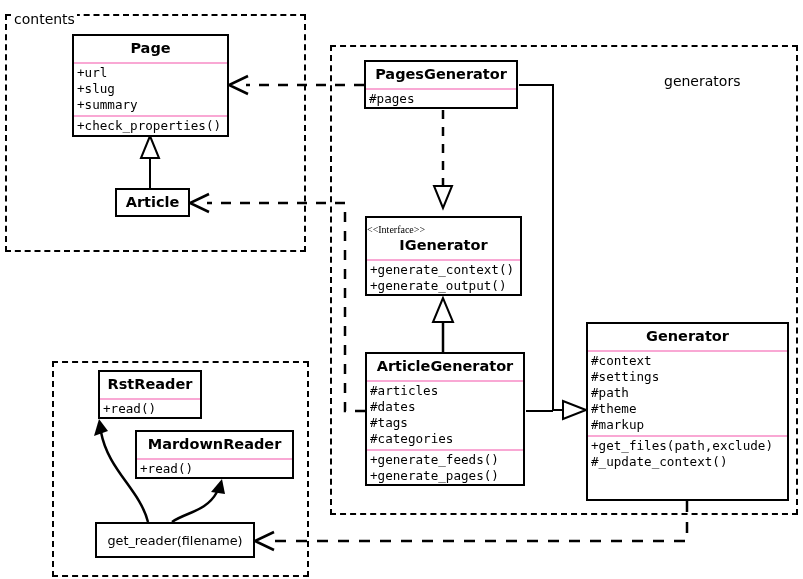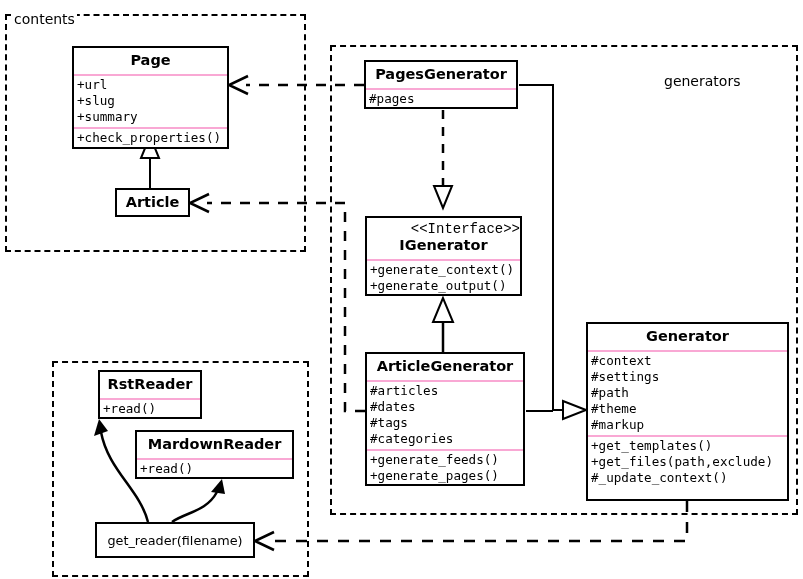--- a/index.html
+++ b/index.html
@@ -40,24 +40,24 @@
   .cls-name{
     text-align:center;
     font-weight:bold;
     font-size:14.5px;
     line-height:17px;
     padding:4px 6px 5px 6px;
     white-space:nowrap;
     font-family:"DejaVu Sans", sans-serif;
   }
   .cls-stereo{
-    text-align:right;
-    font-size:14px;
+    text-align:left;
+    font-size:10px;
     line-height:15px;
-    font-family:Liberation Mono, monospace;
+    font-family:Liberation Serif, serif;
     padding-top:4px;
     white-space:nowrap;
   }
   .cls-sep{border-top:2px solid #f9a8d4;}
   .cls-sect{
     padding:1px 3px 2px 3px;
     font-family:"DejaVu Sans Mono", monospace;
     font-size:12.6px;
     line-height:16px;
     white-space:nowrap;
@@ -140,21 +140,21 @@
       <path d="M 148,522 C 140,490 108,470 101,432" fill="none" stroke="#000" stroke-width="2.5"></path>
       <polygon points="99,419 94,436 108,431" fill="#000"></polygon>
     </g>
 
     <g>
       <path d="M 172,522 C 186,512 206,512 217,492" fill="none" stroke="#000" stroke-width="2.5"></path>
       <polygon points="222,479 211,492 225,494" fill="#000"></polygon>
     </g>
   </svg>
 
-  <div class="cls" id="cls-page" style="left: 72px; top: 46px; width: 157px; height: 103px;">
+  <div class="cls" id="cls-page" style="left: 72px; top: 34px; width: 157px; height: 103px;">
     <div class="cls-name">Page</div>
     <div class="cls-sect cls-sep">
       <div>+url</div>
       <div>+slug</div>
       <div>+summary</div>
     </div>
     <div class="cls-sect cls-sep">
       <div>+check_properties()</div>
     </div>
   </div>
@@ -196,21 +196,20 @@
   <div class="cls" id="cls-generator" style="left: 586px; top: 322px; width: 203px; height: 179px;">
     <div class="cls-name">Generator</div>
     <div class="cls-sect cls-sep">
       <div>#context</div>
       <div>#settings</div>
       <div>#path</div>
       <div>#theme</div>
       <div>#markup</div>
     </div>
     <div class="cls-sect cls-sep">
-      <div>+get_templates()</div>
       <div>+get_files(path,exclude)</div>
       <div>#_update_context()</div>
     </div>
   </div>
 
   <div class="cls" id="cls-rstreader" style="left: 75px; top: 370px; width: 104px; height: 49px; margin-left: 23px;">
     <div class="cls-name">RstReader</div>
     <div class="cls-sect cls-sep">
       <div>+read()</div>
     </div>

